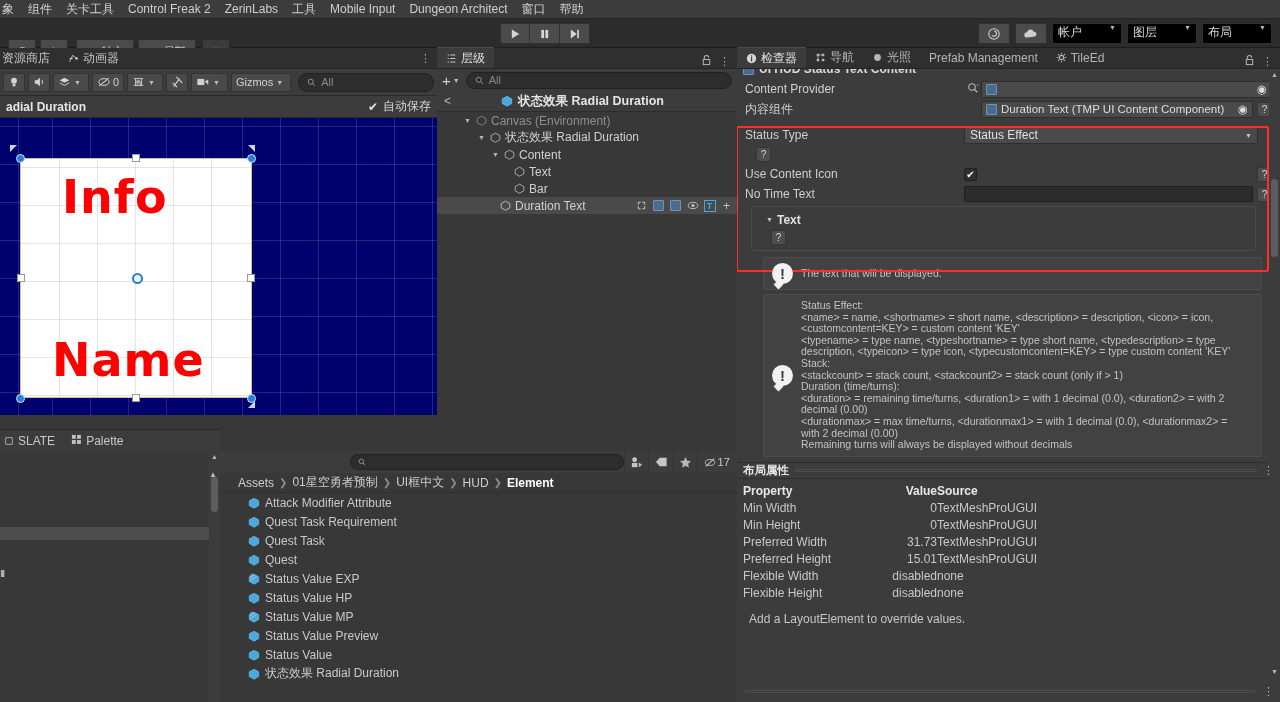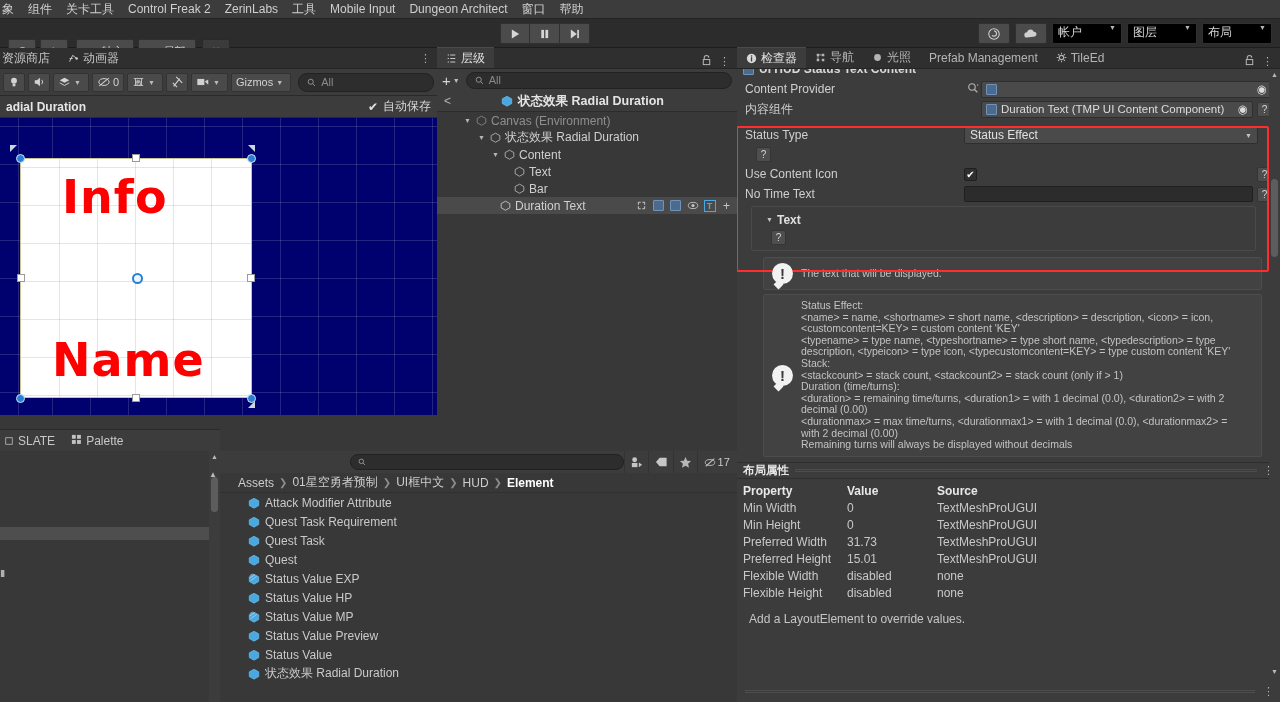--- a/index.html
+++ b/index.html
@@ -141,21 +141,21 @@
   .hb-text { font-size:10.5px; color:#c3c3c3; line-height:11.6px; white-space:pre-wrap; }
   .ibubble { flex:none; width:21px; height:21px; border-radius:50%; background:#f2f2f2; color:#3a3a3a; display:flex; align-items:center; justify-content:center; font-weight:bold; font-size:15px; position:relative;}
   .ibubble:after { content:""; position:absolute; left:3px; bottom:-4px; width:7px; height:7px; background:#f2f2f2; transform:rotate(45deg); }
 
   .sectionhdr { height:17px; background:#3c3c3c; display:flex; align-items:center; gap:6px; padding:0 6px; border-top:1px solid #2e2e2e; border-bottom:1px solid #2e2e2e; }
   .sectionhdr .t { font-size:11.5px; font-weight:bold; color:#e6e6e6; white-space:nowrap;}
   .sectionhdr .rule { flex:1; height:3px; border-top:1px solid #4d4d4d; border-bottom:1px solid #4d4d4d;}
   .lay-table { padding:4px 0 0 6px; }
   .lay-row { display:flex; height:17px; align-items:center; font-size:12px; }
   .lay-row .c1 { width:104px; }
-  .lay-row .c2 { width:90px; }
+  .lay-row .c2 { width:90px;text-align:right; }
   .lay-row.head { font-weight:bold; color:#e8e8e8; }
   .lay-note { padding:10px 0 0 6px; font-size:12px; color:#c6c6c6; }
 
   
   .vscroll { position:absolute; width:11px; background:#3c3c3c; }
   .vscroll .thumb { position:absolute; left:2px; width:7px; background:#5d5d5d; border-radius:4px; }
   .sb-arrow { position:absolute; left:2px; font-size:7px; color:#b8b8b8; }
   .dots { letter-spacing:0px; font-size:11px; color:#b0b0b0; line-height:8px; }
 </style>
 </head>

